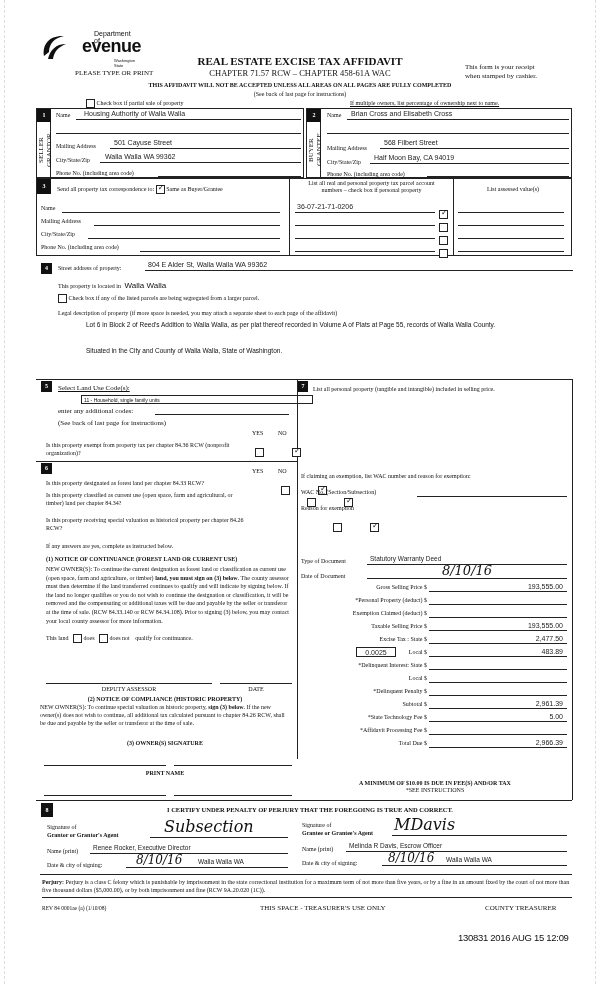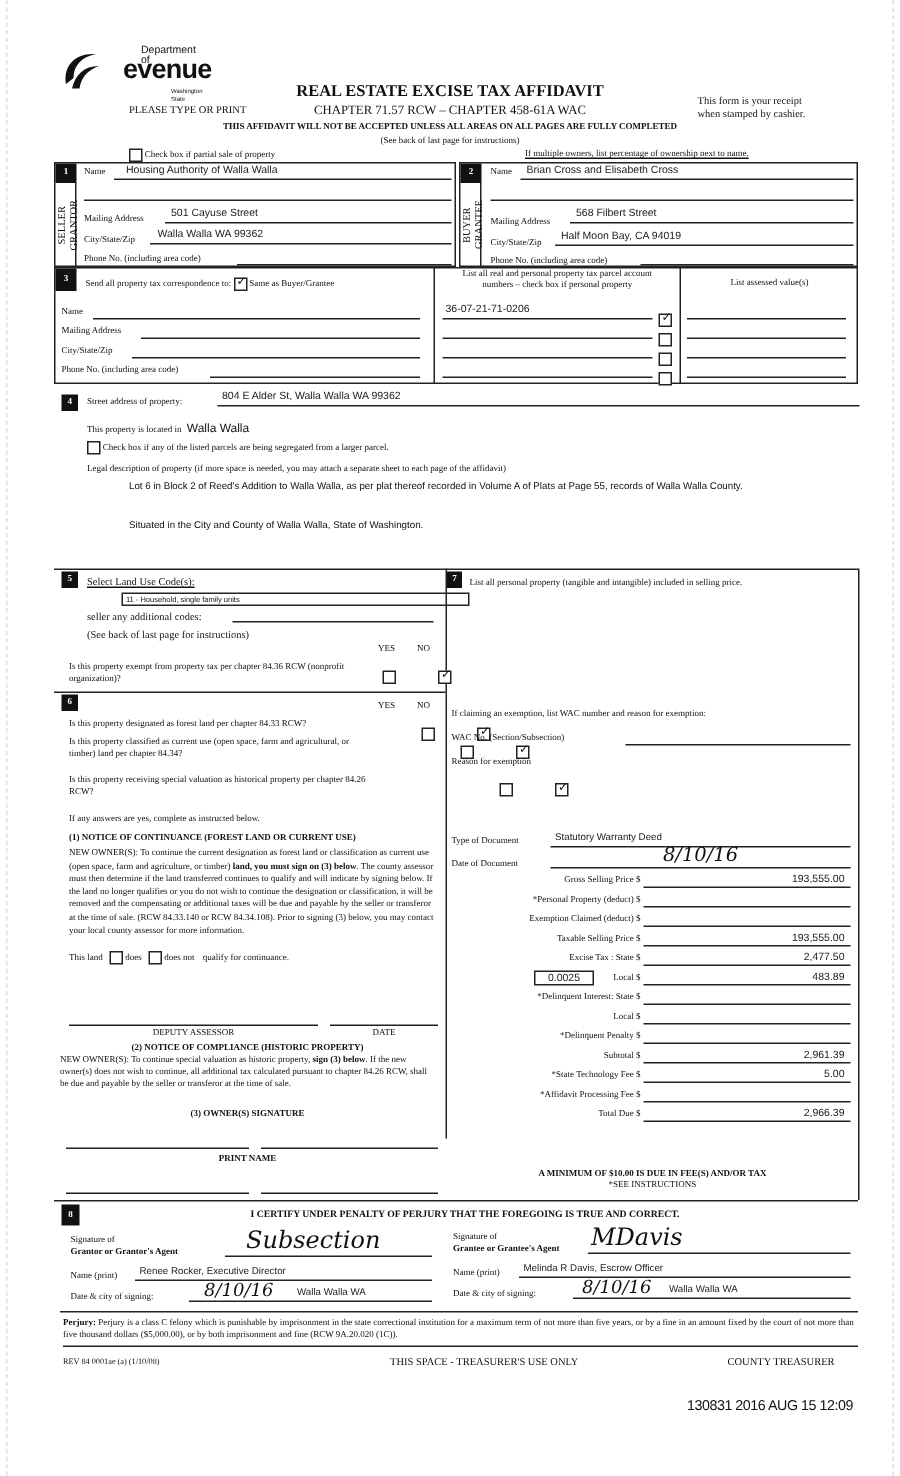--- a/index.html
+++ b/index.html
@@ -29,21 +29,21 @@
 
 <div class="abs" style="left:40px;top:30px;width:80px;height:36px;">
   <svg class="abs" style="left:0;top:2px;" width="28" height="30" viewBox="0 0 28 30">
     <path d="M4 24 C2 12 10 3 24 4 C14 6 9 12 9 20 Z" fill="#111"></path>
     <path d="M8 27 C10 18 16 12 26 12 C18 15 14 20 13 27 Z" fill="#111"></path>
   </svg>
   <div class="abs sans" style="left:30px;top:0;font-size:7px;">Department of</div>
   <div class="abs sans bold" style="left:18px;top:6px;font-size:18px;letter-spacing:-0.5px;">evenue</div>
   <div class="abs sans" style="left:50px;top:28px;font-size:4px;">Washington State</div>
 </div>
-<div class="abs serif t7" style="left:53px;top:69px;padding-left:33px;">PLEASE TYPE OR PRINT</div>
+<div class="abs serif t7" style="left:42px;top:69px;padding-left:33px;">PLEASE TYPE OR PRINT</div>
 <div class="abs serif bold center" style="left:180px;top:55px;width:240px;font-size:11px;">REAL ESTATE EXCISE TAX AFFIDAVIT</div>
 <div class="abs serif center" style="left:180px;top:68px;width:240px;font-size:8.5px;">CHAPTER 71.57 RCW – CHAPTER 458-61A WAC</div>
 <div class="abs serif t7" style="left:465px;top:63px;">This form is your receipt</div>
 <div class="abs serif t7" style="left:465px;top:72px;">when stamped by cashier.</div>
 <div class="abs serif bold center" style="left:80px;top:82px;width:440px;font-size:6px;">THIS AFFIDAVIT WILL NOT BE ACCEPTED UNLESS ALL AREAS ON ALL PAGES ARE FULLY COMPLETED</div>
 <div class="abs serif center t6" style="left:200px;top:91px;width:200px;">(See back of last page for instructions)</div>
 <div class="abs serif t6" style="left:86px;top:99px;">
   <span class="cb"></span>
   <span>Check box if partial sale of property</span>
 </div>
@@ -141,21 +141,21 @@
 <div class="abs serif t6" style="left:58px;top:310px;">Legal description of property (if more space is needed, you may attach a separate sheet to each page of the affidavit)</div>
 <div class="abs sans" style="left:62px;top:321px;width:460px;font-size:6.5px;line-height:8px;">Lot 6 in Block 2 of Reed's Addition to Walla Walla, as per plat thereof recorded in Volume A of Plats at Page 55, records of Walla Walla County.</div>
 <div class="abs sans" style="left:62px;top:347px;font-size:6.5px;">Situated in the City and County of Walla Walla, State of Washington.</div>
 
 
 <div class="abs" style="left:36px;top:379px;width:261px;height:1px;background:#222;"></div>
 <div class="abs" style="left:297px;top:379px;width:1px;height:380px;background:#222;"></div>
 <div class="abs secnum" style="left:41px;top:381px;width:11px;height:11px;line-height:11px;">5</div>
 <div class="abs serif t7" style="left:58px;top:384px;text-decoration:underline;">Select Land Use Code(s):</div>
 <div class="abs box sans" style="left:57px;top:395px;width:232px;height:9px;font-size:5px;line-height:8px;padding-left:2px;">11 - Household, single family units</div>
-<div class="abs serif t7" style="left:58px;top:407px;">seller any additional codes:</div>
+<div class="abs serif t7" style="left:58px;top:407px;">enter any additional codes:</div>
 <div class="abs ul" style="left:155px;top:414px;width:134px;height:1px;"></div>
 <div class="abs serif t7" style="left:58px;top:419px;">(See back of last page for instructions)</div>
 <div class="abs serif t6" style="left:252px;top:430px;">YES</div>
 <div class="abs serif t6" style="left:278px;top:430px;">NO</div>
 <div class="abs serif t6" style="left:46px;top:441px;width:200px;line-height:8px;">Is this property exempt from property tax per chapter 84.36 RCW (nonprofit organization)?</div>
 <span class="abs cb" style="left:255px;top:442px;"></span>
 <span class="abs cb checked" style="left:279px;top:442px;"></span>
 
 <div class="abs" style="left:36px;top:461px;width:261px;height:1px;background:#222;"></div>
 <div class="abs secnum" style="left:41px;top:463px;width:11px;height:11px;line-height:11px;">6</div>

